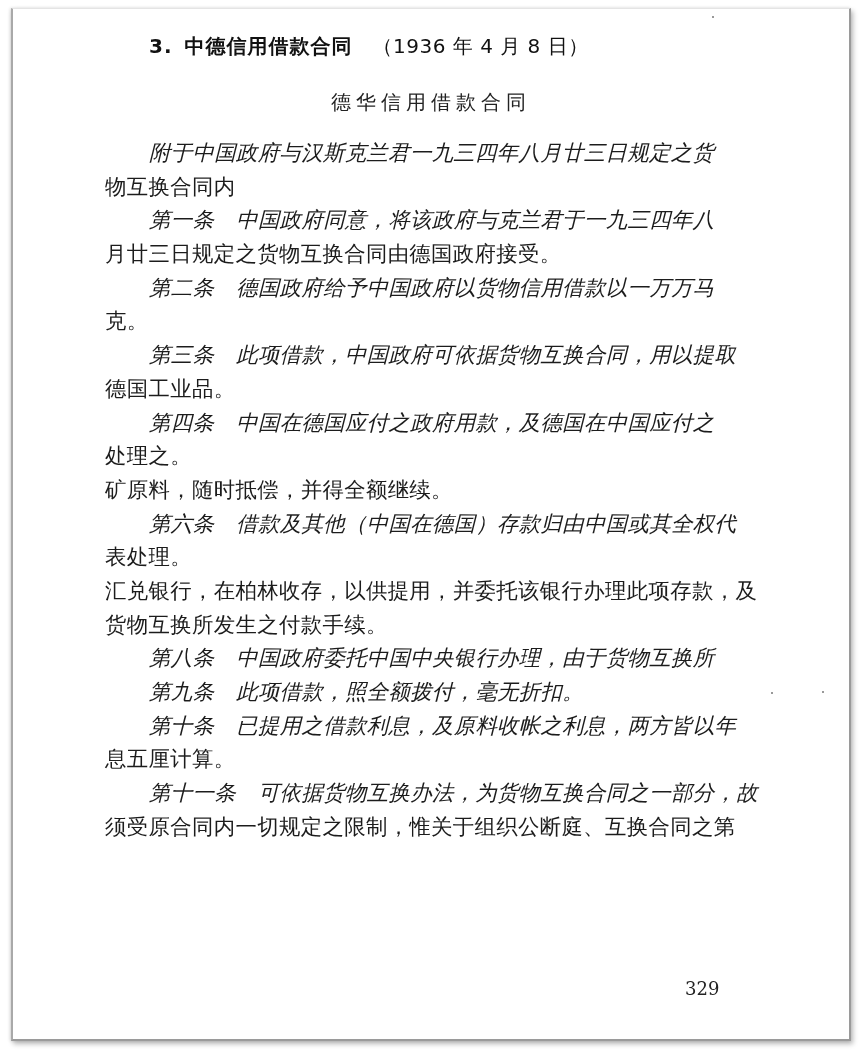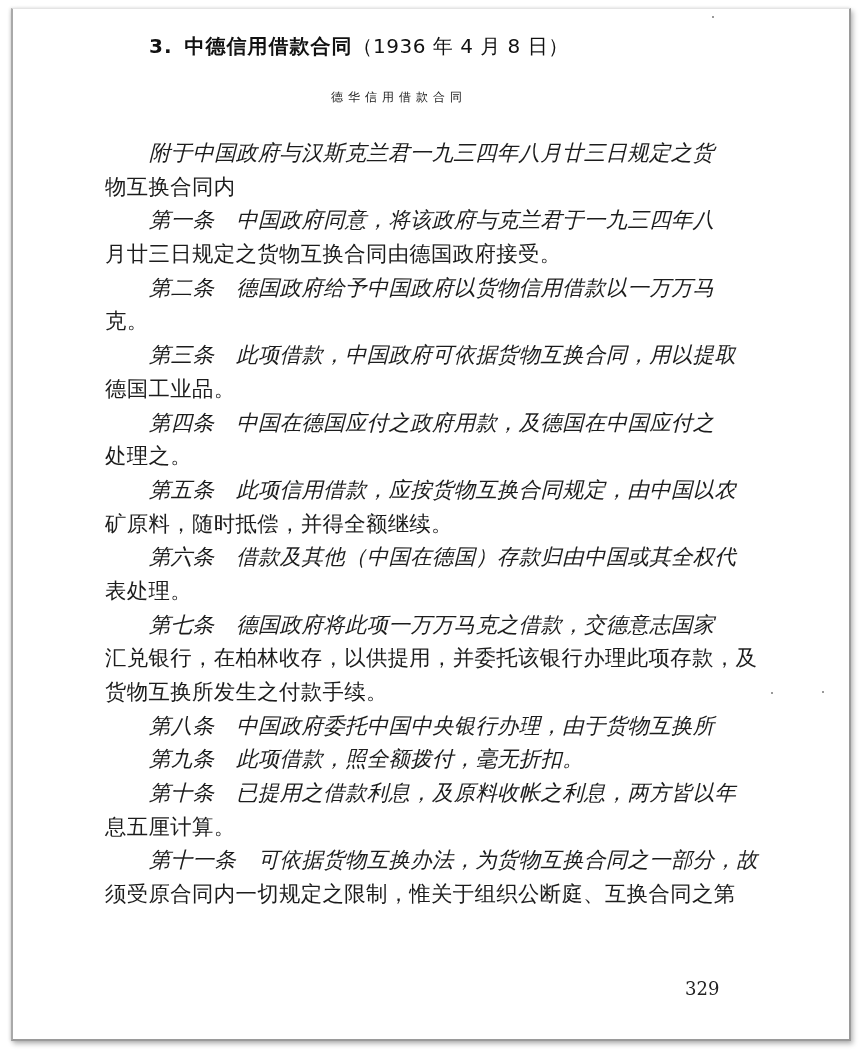--- a/index.html
+++ b/index.html
@@ -35,27 +35,28 @@
     font-family: "DejaVu Sans", "Liberation Sans", sans-serif;
     font-weight: bold;
     font-size: 20px;
     letter-spacing: 1px;
     color: #111;
     white-space: nowrap;
   }
   .title .num { margin-right: 12px; }
   .title .date {
     font-weight: normal;
+    margin-left: 20px;
     letter-spacing: 0.5px;
   }
   .subtitle {
     position: absolute;
     left: 318px;
     top: 80px;
-    font-size: 12px;
+    font-size: 20px;
     letter-spacing: 5px;
     color: #222;
     white-space: nowrap;
   }
   .body-text {
     position: absolute;
     left: 92px;
     top: 127px;
     width: 650px;
   }
@@ -100,25 +101,23 @@
   <div class="line indent"><span>附于中国政府与汉斯克兰君一九三四年八月廿三日规定之货</span></div>
       <div class="line"><span>物互换合同内</span></div>
       <div class="line indent"><span class="article-label">第一条</span><span>中国政府同意，将该政府与克兰君于一九三四年八</span></div>
       <div class="line"><span>月廿三日规定之货物互换合同由德国政府接受。</span></div>
       <div class="line indent"><span class="article-label">第二条</span><span>德国政府给予中国政府以货物信用借款以一万万马</span></div>
       <div class="line"><span>克。</span></div>
       <div class="line indent"><span class="article-label">第三条</span><span>此项借款，中国政府可依据货物互换合同，用以提取</span></div>
       <div class="line"><span>德国工业品。</span></div>
       <div class="line indent"><span class="article-label">第四条</span><span>中国在德国应付之政府用款，及德国在中国应付之</span></div>
       <div class="line"><span>处理之。</span></div>
-      <div class="line indent"><span class="article-label">第五条</span><span>此项信用借款，应按货物互换合同规定，由中国以农</span></div>
       <div class="line"><span>矿原料，随时抵偿，并得全额继续。</span></div>
       <div class="line indent"><span class="article-label">第六条</span><span>借款及其他（中国在德国）存款归由中国或其全权代</span></div>
       <div class="line"><span>表处理。</span></div>
-      <div class="line indent"><span class="article-label">第七条</span><span>德国政府将此项一万万马克之借款，交德意志国家</span></div>
       <div class="line"><span>汇兑银行，在柏林收存，以供提用，并委托该银行办理此项存款，及</span></div>
       <div class="line"><span>货物互换所发生之付款手续。</span></div>
       <div class="line indent"><span class="article-label">第八条</span><span>中国政府委托中国中央银行办理，由于货物互换所</span></div>
       <div class="line indent"><span class="article-label">第九条</span><span>此项借款，照全额拨付，毫无折扣。</span></div>
       <div class="line indent"><span class="article-label">第十条</span><span>已提用之借款利息，及原料收帐之利息，两方皆以年</span></div>
       <div class="line"><span>息五厘计算。</span></div>
       <div class="line indent"><span class="article-label">第十一条</span><span>可依据货物互换办法，为货物互换合同之一部分，故</span></div>
       <div class="line"><span>须受原合同内一切规定之限制，惟关于组织公断庭、互换合同之第</span></div>
     </div>
 

